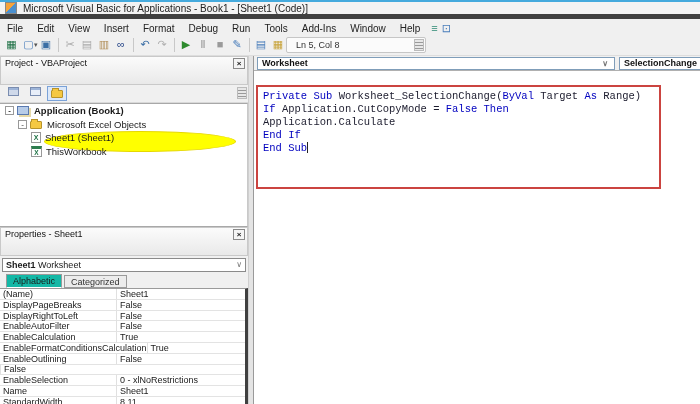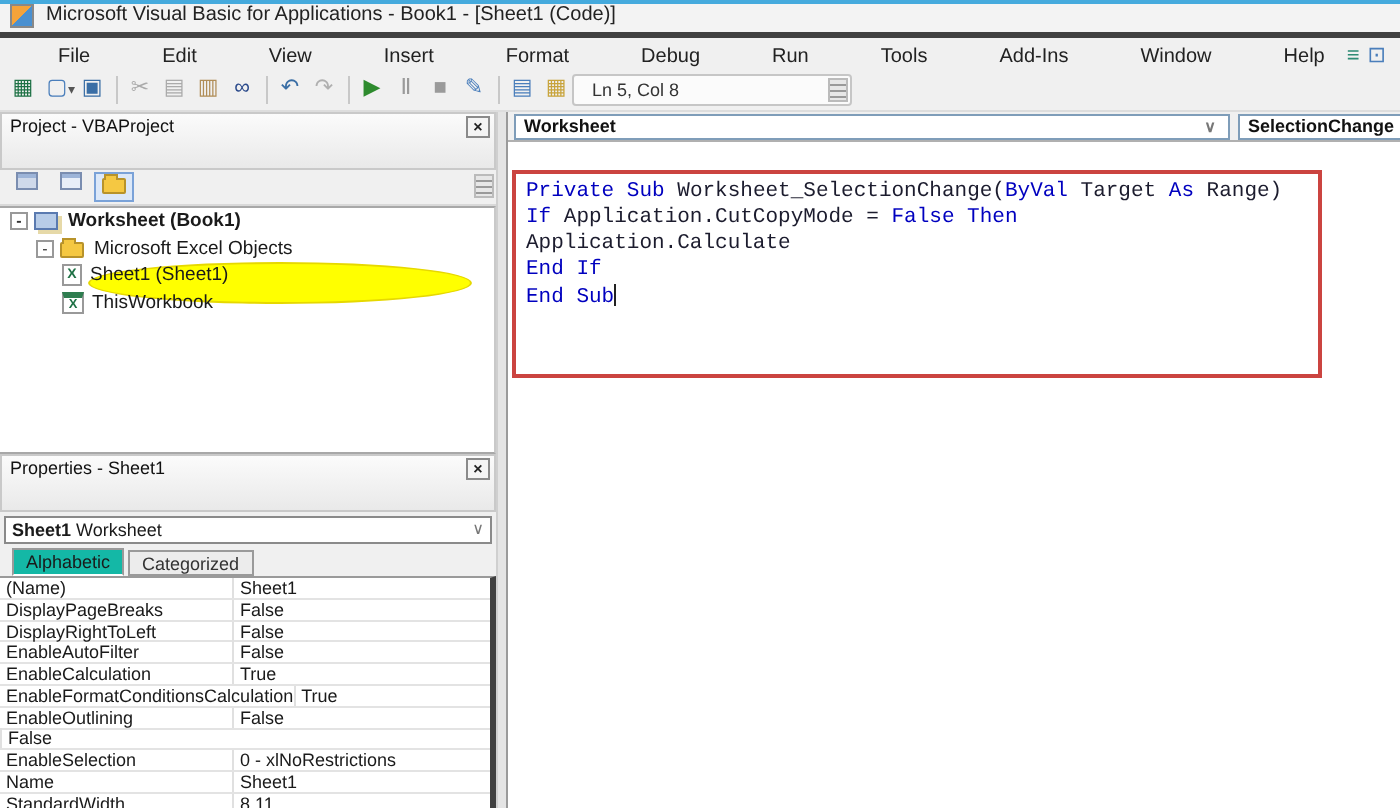--- a/index.html
+++ b/index.html
@@ -1,28 +1,28 @@
 <!DOCTYPE html>
 <html><head>
 <meta charset="utf-8">
 <style>
   * { margin:0; padding:0; box-sizing:border-box; }
   html,body { width:700px; height:404px; overflow:hidden; }
   body { font-family:"Liberation Sans", sans-serif; background:#f0f0f0; color:#1a1a1a; position:relative; }
 
   
   .titlebar { position:absolute; left:0; top:0; width:700px; height:19px; background:#f3f3f3;
-              border-top:2px solid #45aadd; border-bottom:3px solid #404040; display:flex; }
+              border-top:2px solid #45aadd; border-bottom:5px solid #404040; display:flex; align-items:center; }
   .vb-icon { width:12px; height:12px; margin:0 6px 0 5px;
              background:linear-gradient(135deg,#f happen 0,#fff 0); background:linear-gradient(135deg,#f5a33a 48%,#4a90d0 48%); border:1px solid #888; }
   .title-text { font-size:10px; color:#222; }
 
   
   .menubar { position:absolute; left:0; top:19px; width:700px; height:16px; background:#f0f0f0; display:flex; align-items:center; }
-  .menu-item { font-size:10px; padding:1px 7px; color:#222;margin-left:22px; }
+  .menu-item { font-size:10px; padding:1px 7px; color:#222; }
   .menu-extra { font-size:11px; margin-left:4px; }
 
   
   .toolbar { position:absolute; left:0; top:35px; width:700px; height:21px; background:#f0f0f0;
              border-bottom:1px solid #dddddd; display:flex; align-items:center; padding-left:3px; }
   .tbico { width:17px; height:16px; font-size:11px; line-height:15px; text-align:center; display:inline-block; }
   .tbico.circle { width:13px; height:13px; margin:0 2px; border-radius:50%; background:#2f6fc4; color:#fff;
                   font-size:9px; line-height:13px; font-weight:bold; }
   .tb-sep { width:1px; height:14px; background:#c8c8c8; margin:0 3px; }
   .dd-arrow { font-size:7px; color:#555; margin-left:-3px; }
@@ -148,21 +148,21 @@
     <span class="proj-btn"><span class="ico-win" style="background:#e8eef8;"></span></span>
     <span class="proj-btn active"><span class="ico-folder"></span></span>
     <span class="grip" style="top:2px;"></span>
   </div>
   <div class="tree">
     <div class="hl-ellipse"></div>
     <div id="tree-rows">
         <div class="tree-row bold" style="padding-left: 5px;">
           <span class="expander">-</span>
           <span class="ico-vba"></span>
-          <span>Worksheet (Book1)</span>
+          <span>Application (Book1)</span>
         </div>
         <div class="tree-row" style="padding-left: 18px;">
           <span class="expander">-</span>
           <span class="ico-folder" style="margin-right: 5px;"></span>
           <span>Microsoft Excel Objects</span>
         </div>
         <div class="tree-row" style="padding-left: 31px;">
           <span class="ico-sheet">X</span>
           <span>Sheet1 (Sheet1)</span>
         </div>

